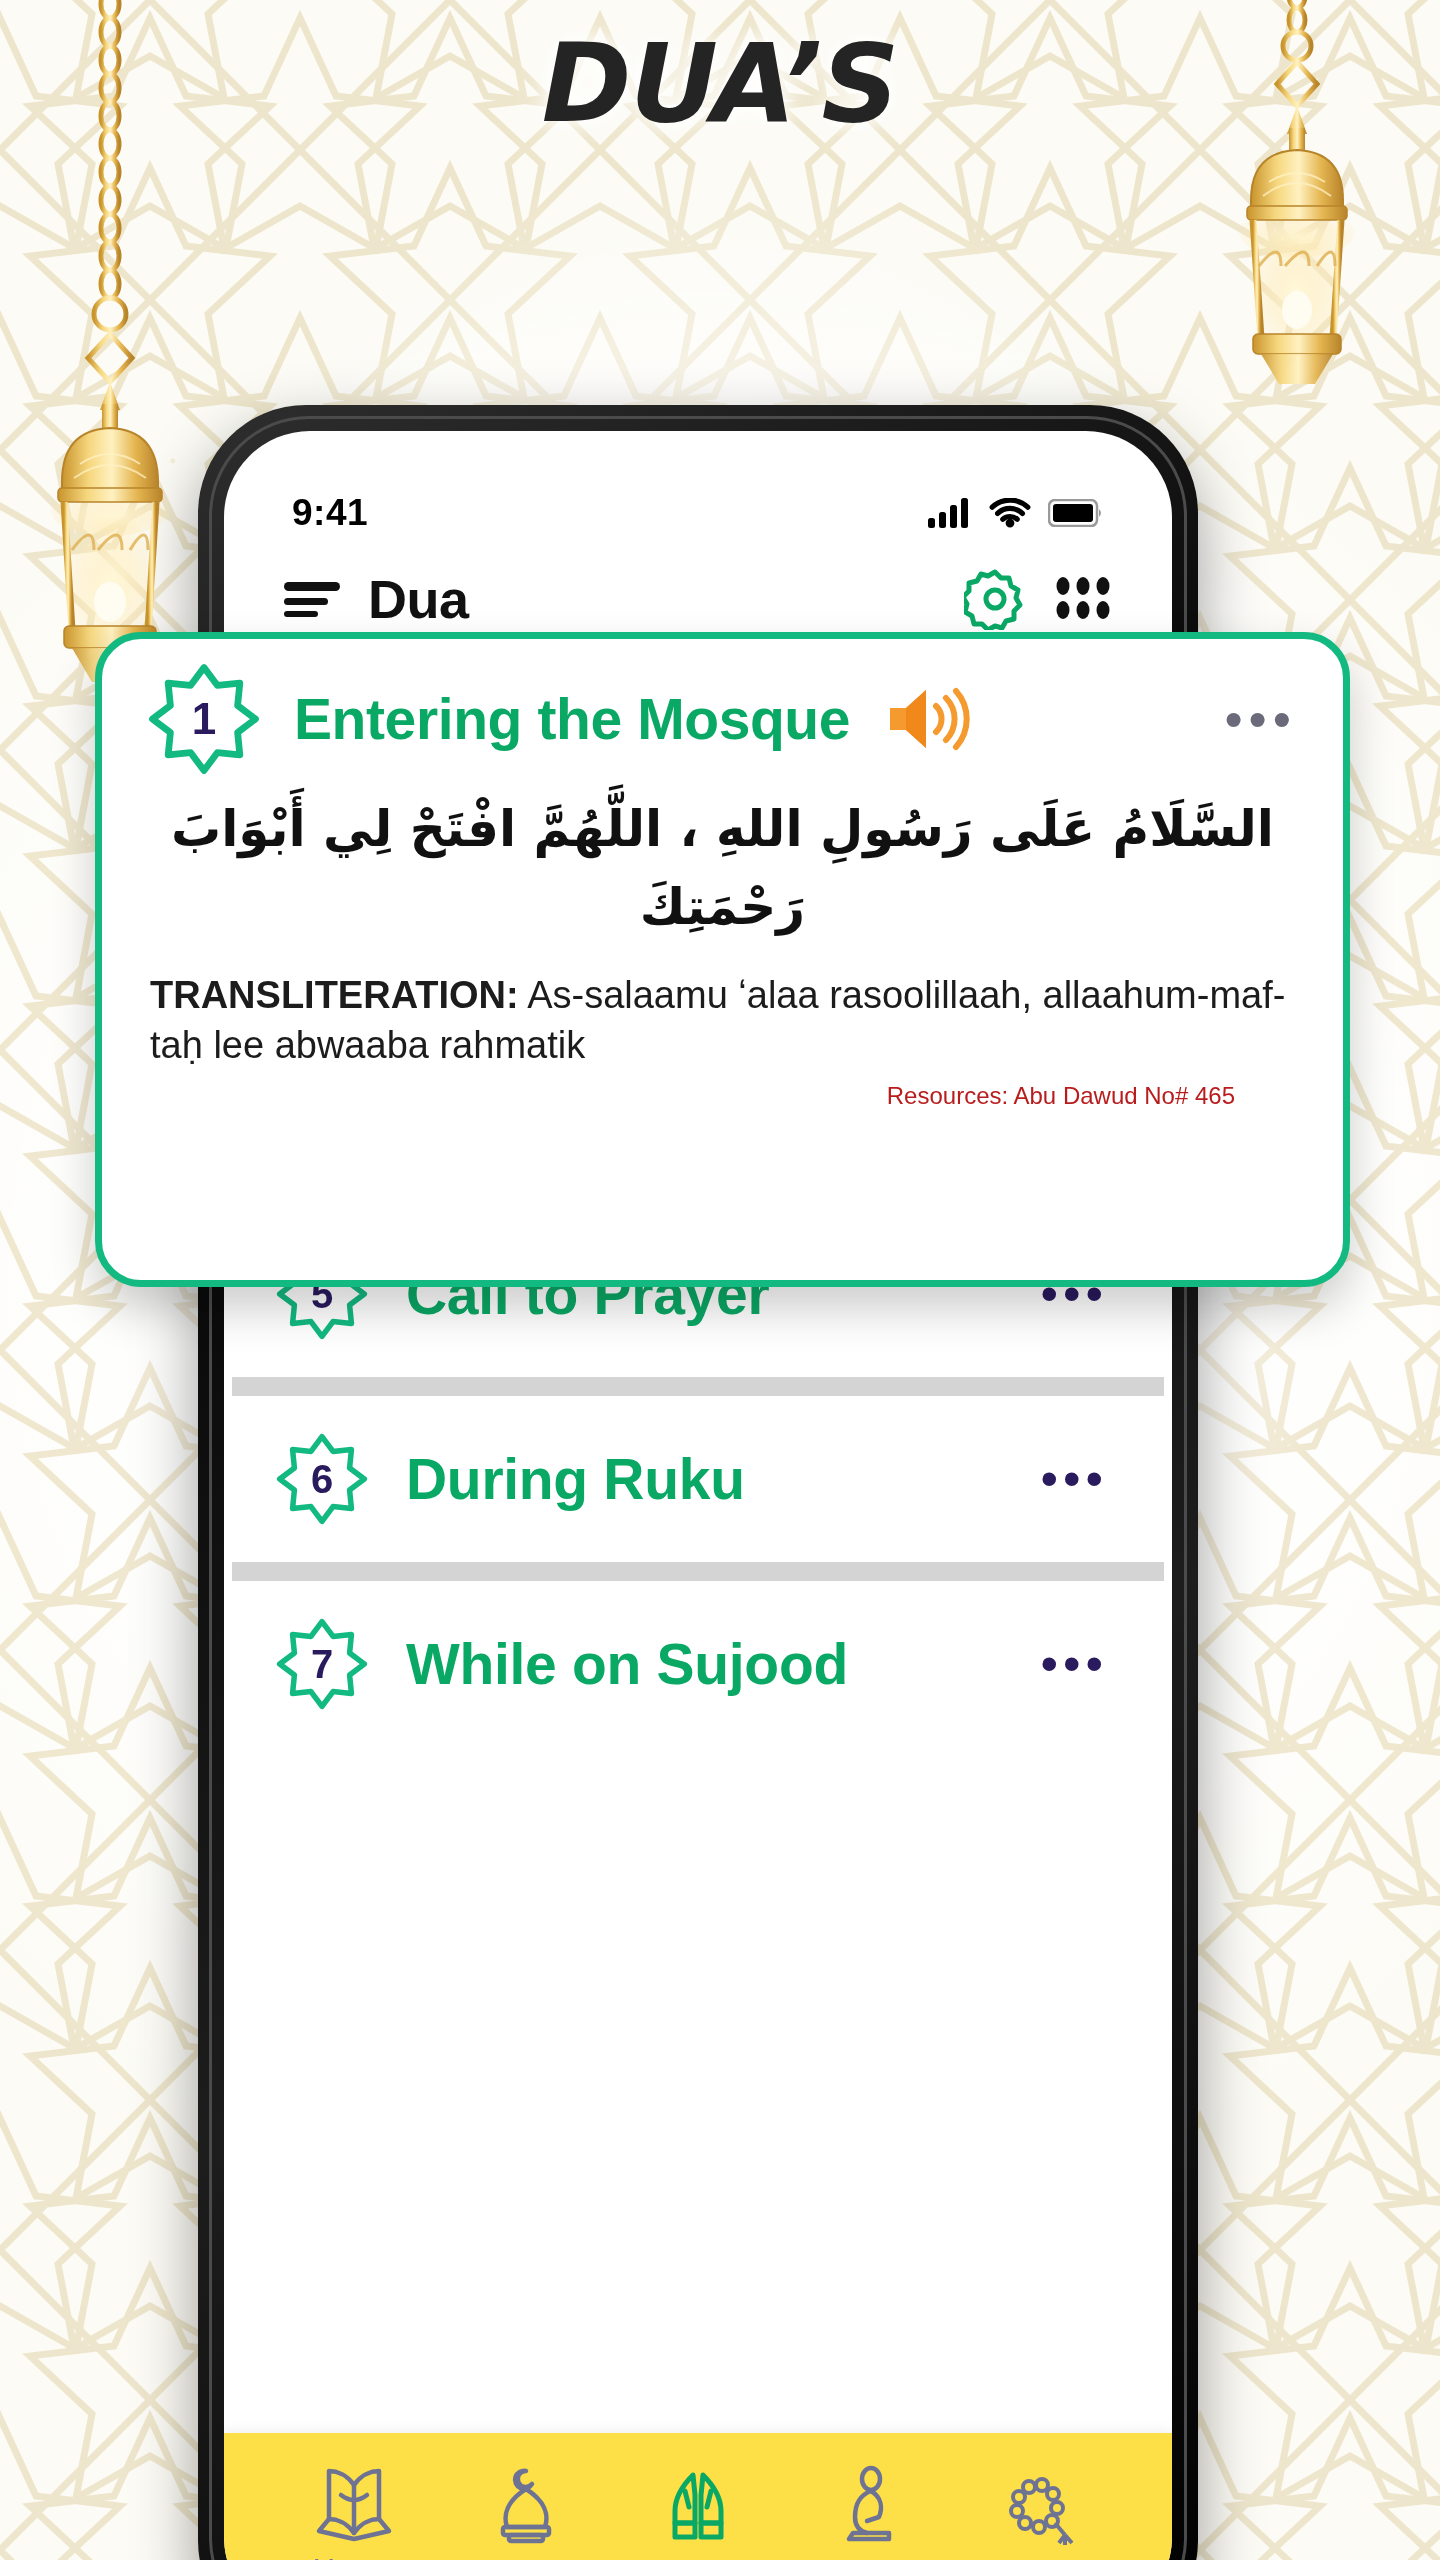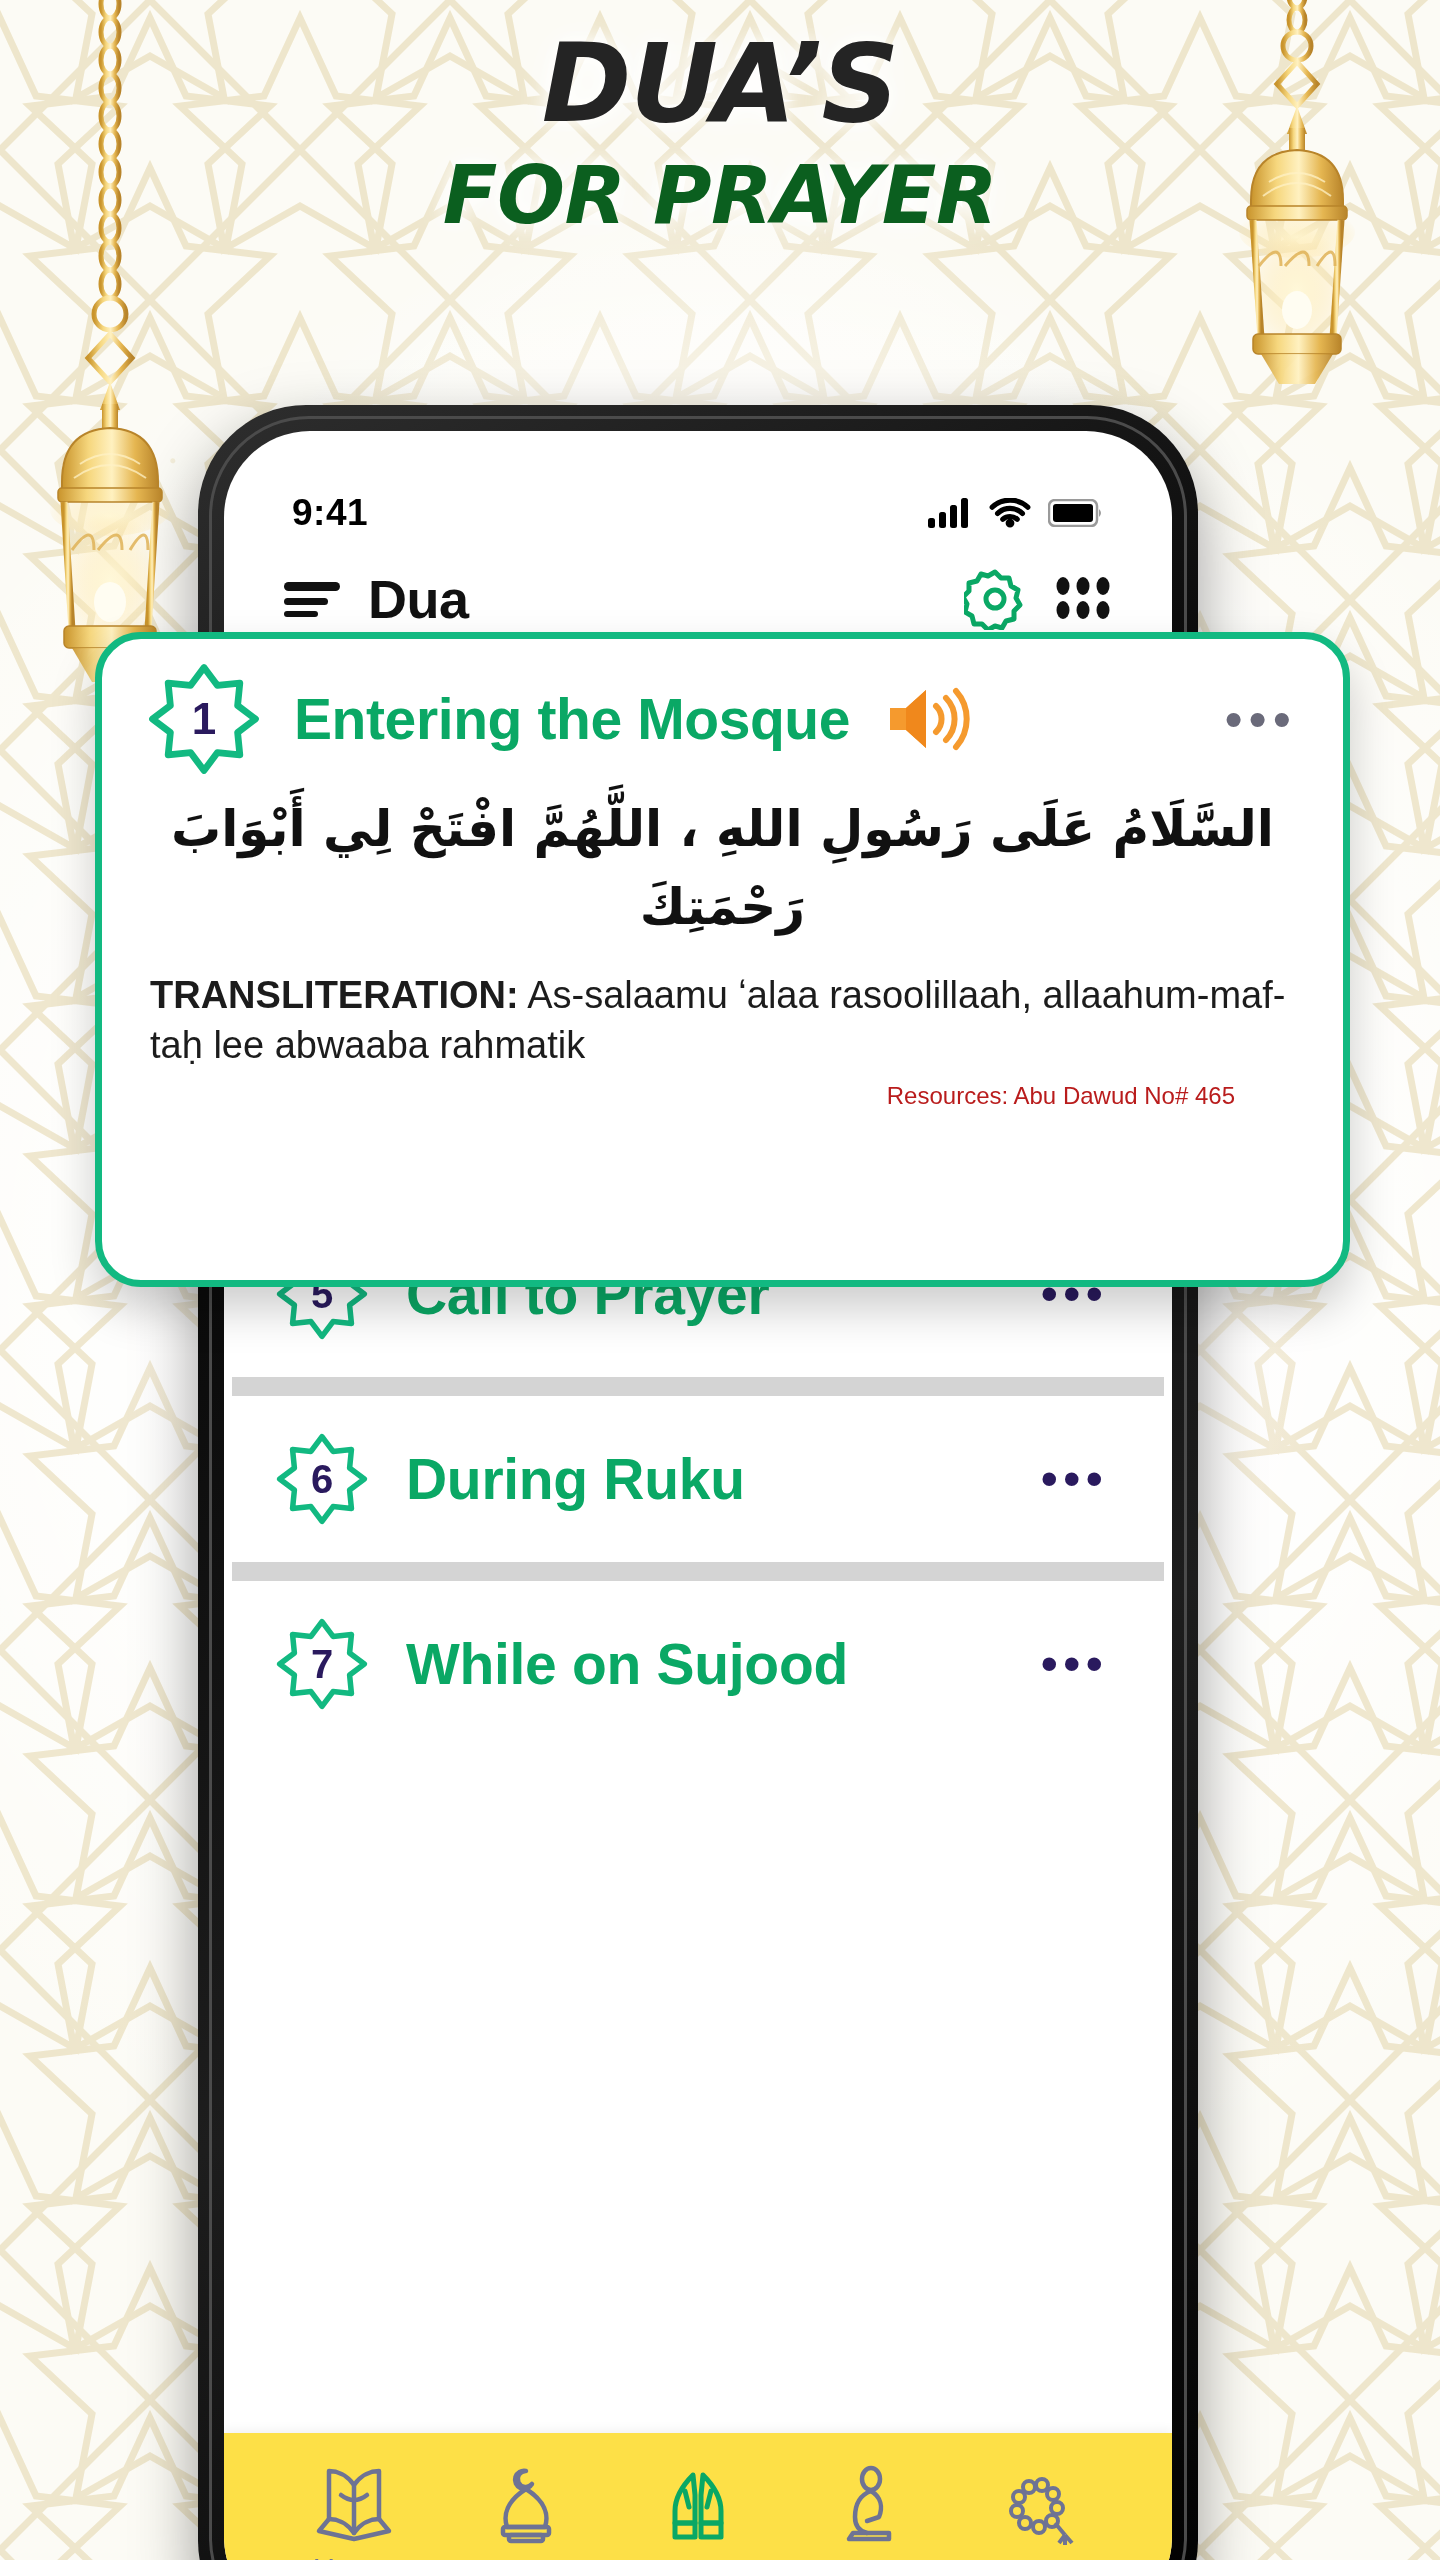--- a/index.html
+++ b/index.html
@@ -188,21 +188,20 @@
         </g>
       </pattern>
     </defs>
     <rect width="1440" height="2560" fill="url(#starpat)"></rect>
   </svg>
 </div>
 <div id="bg-vignette"></div>
 
 <div id="headline">
   <div id="title-main">DUA’S</div>
-  <div id="title-sub">FOR PRAYER</div>
 </div>
 
 <div class="lantern-wrap" id="lantern-left">
   <svg viewBox="0 0 190 700" width="190" height="700">
     <defs>
       <linearGradient id="gold1" x1="0" y1="0" x2="1" y2="0">
         <stop offset="0%" stop-color="#c9942c"></stop>
           <stop offset="28%" stop-color="#f6d77e"></stop>
         <stop offset="52%" stop-color="#fff1c0"></stop>
           <stop offset="76%" stop-color="#e5b651"></stop>

